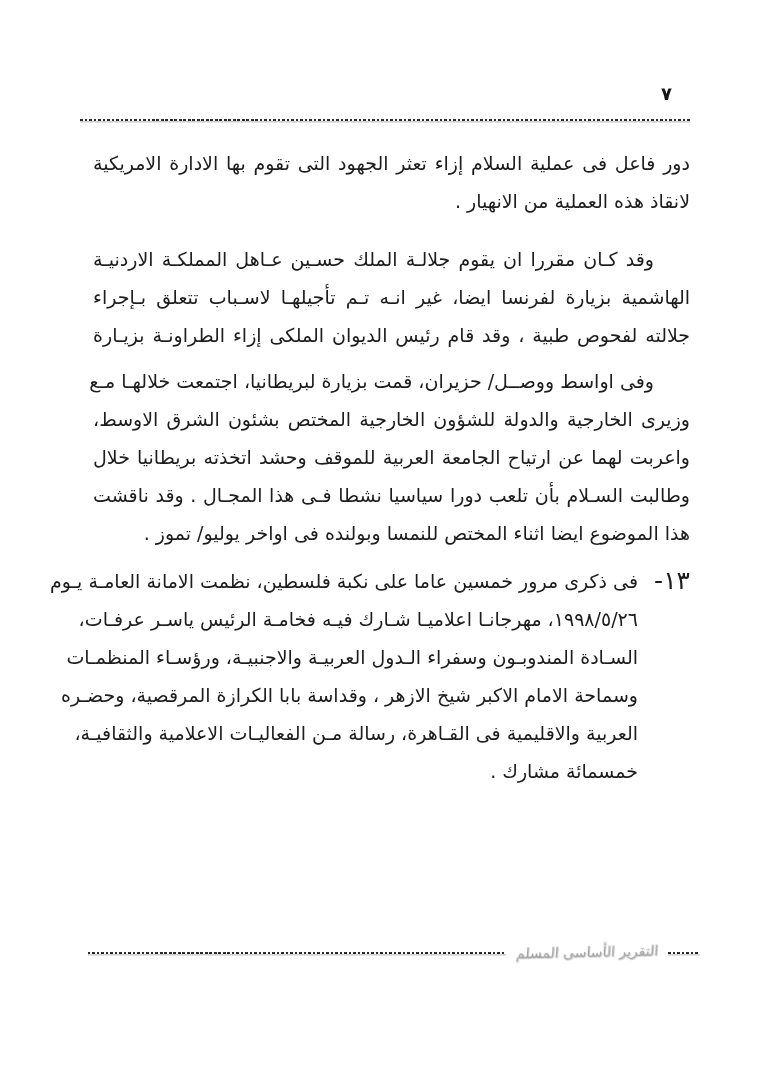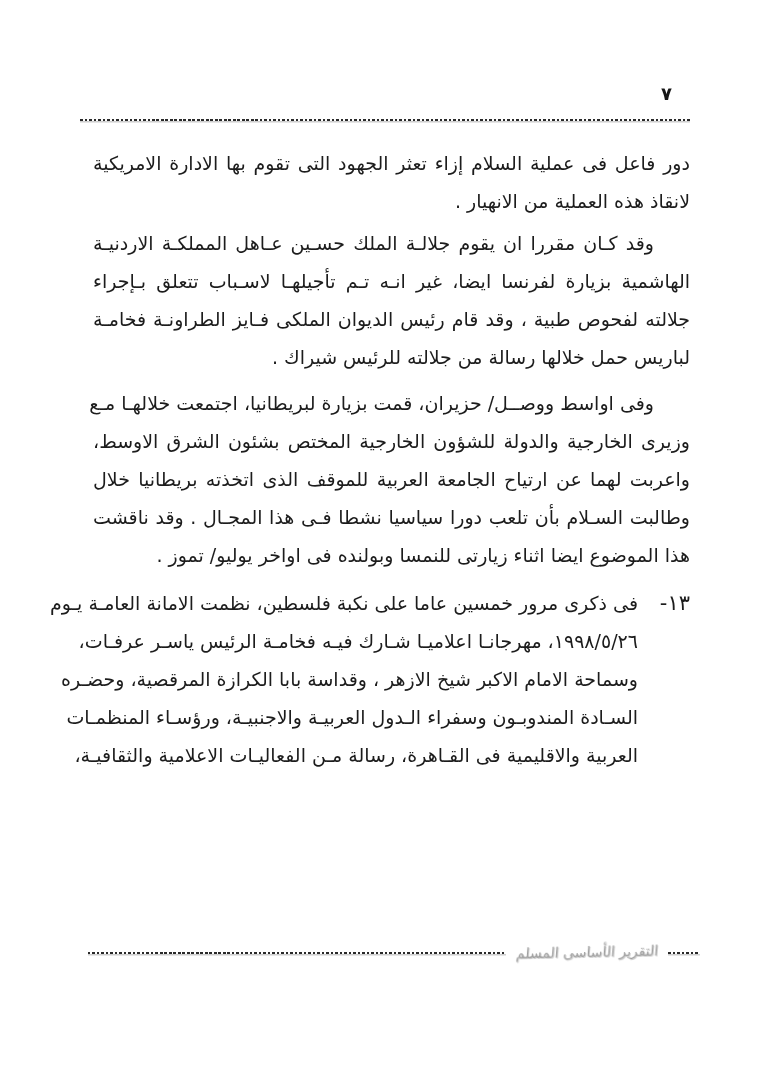--- a/index.html
+++ b/index.html
@@ -25,24 +25,24 @@
   .rule-top{position:absolute;top:118px;right:78px;left:80px;}
   .content{position:absolute;top:144px;right:78px;width:597px;}
   .line{
     font-size:19px;line-height:38px;
     white-space:nowrap;
     text-align:justify;text-align-last:justify;
   }
   .line.end{text-align:right;text-align-last:right;}
   .line.indent{padding-right:36px;}
   .para{margin:0;}
-  .p2{margin-top:4px;}
+  .p2{margin-top:20px;}
   .p3{margin-top:8px;}
   .item{margin-top:10px;display:flex;}
-  .inum{flex:0 0 52px;font-size:21px;line-height:38px;text-align:right;letter-spacing:1px;}
+  .inum{flex:0 0 52px;font-size:25px;line-height:38px;text-align:right;letter-spacing:1px;}
   .itxt{flex:1 1 auto;min-width:0;}
   .footer{
     position:absolute;top:944px;right:68px;left:88px;
     display:flex;align-items:center;gap:10px;
   }
   .fdash{flex:0 0 32px;}
   .frule{flex:1 1 auto;}
   .fstamp{
     flex:0 0 auto;
     font-size:14px;line-height:16px;
@@ -66,40 +66,40 @@
   <main class="content">
 
     <section class="para p1">
       <div class="line">دور فاعل فى عملية السلام إزاء تعثر الجهود التى تقوم بها الادارة الامريكية</div>
       <div class="line end">لانقاذ هذه العملية من الانهيار .</div>
     </section>
 
     <section class="para p2">
       <div class="line indent">وقد كـان مقررا ان يقوم جلالـة الملك حسـين عـاهل المملكـة الاردنيـة</div>
       <div class="line">الهاشمية بزيارة لفرنسا ايضا، غير انـه تـم تأجيلهـا لاسـباب تتعلق بـإجراء</div>
-      <div class="line">جلالته لفحوص طبية ، وقد قام رئيس الديوان الملكى فـايز الطراونـة فخامـة</div>
-      <div class="line end">لباريس حمل خلالها رسالة من جلالته للرئيس شيراك .</div>
+      <div class="line">جلالته لفحوص طبية ، وقد قام رئيس الديوان الملكى إزاء الطراونـة بزيـارة</div>
     </section>
 
     <section class="para p3">
       <div class="line indent">وفى اواسط ووصــل/ حزيران، قمت بزيارة لبريطانيا، اجتمعت خلالهـا مـع</div>
       <div class="line">وزيرى الخارجية والدولة للشؤون الخارجية المختص بشئون الشرق الاوسط،</div>
-      <div class="line">واعربت لهما عن ارتياح الجامعة العربية للموقف الذى اتخذته بريطانيا خلال</div>
+      <div class="line">واعربت لهما عن ارتياح الجامعة العربية للموقف وحشد اتخذته بريطانيا خلال</div>
       <div class="line">وطالبت السـلام بأن تلعب دورا سياسيا نشطا فـى هذا المجـال . وقد ناقشت</div>
-      <div class="line end">هذا الموضوع ايضا اثناء زيارتى للنمسا وبولنده فى اواخر يوليو/ تموز .</div>
+      <div class="line end">هذا الموضوع ايضا اثناء المختص للنمسا وبولنده فى اواخر يوليو/ تموز .</div>
     </section>
 
     <section class="item">
       <div class="inum">١٣-</div>
       <div class="itxt">
         <div class="line">فى ذكرى مرور خمسين عاما على نكبة فلسطين، نظمت الامانة العامـة يـوم</div>
         <div class="line">١٩٩٨/٥/٢٦، مهرجانـا اعلاميـا شـارك فيـه فخامـة الرئيس ياسـر عرفـات،</div>
+        <div class="line">السـادة المندوبـون وسفراء الـدول العربيـة والاجنبيـة، ورؤسـاء المنظمـات</div>
         <div class="line">وسماحة الامام الاكبر شيخ الازهر ، وقداسة بابا الكرازة المرقصية، وحضـره</div>
-        <div class="line">السـادة المندوبـون وسفراء الـدول العربيـة والاجنبيـة، ورؤسـاء المنظمـات</div>
         <div class="line">العربية والاقليمية فى القـاهرة، رسالة مـن الفعاليـات الاعلامية والثقافيـة،</div>
+        <div class="line end">خمسمائة مشارك .</div>
       </div>
     </section>
 
   </main>
 
   <footer class="footer">
     <div class="rule fdash"></div>
     <div class="fstamp">التقرير الأساسى المسلم</div>
     <div class="rule frule"></div>
   </footer>

